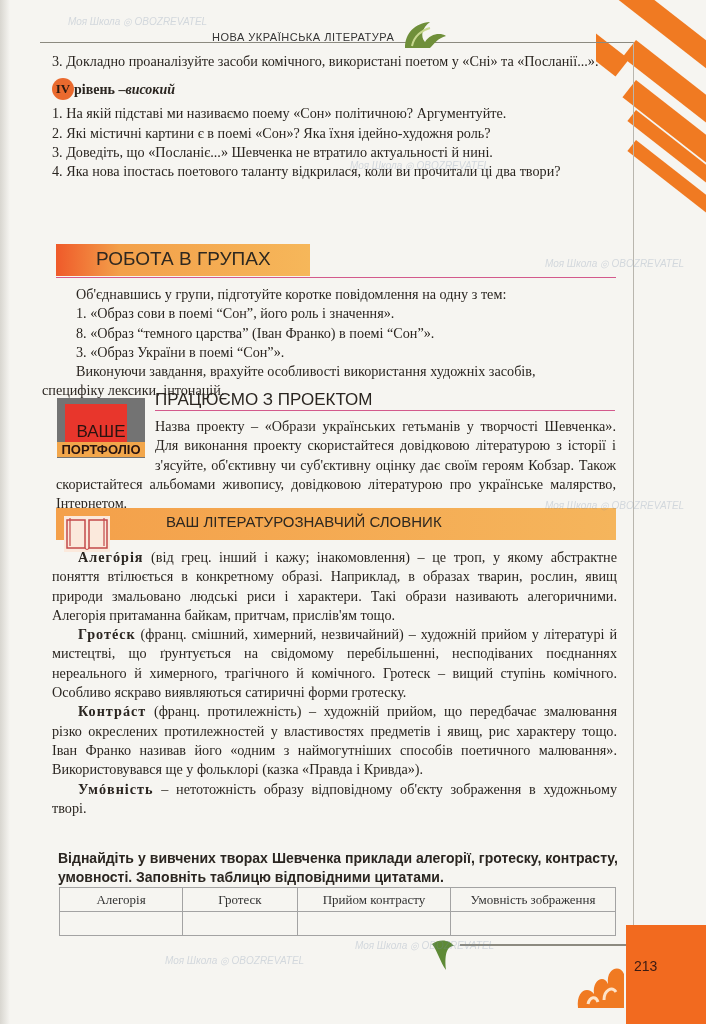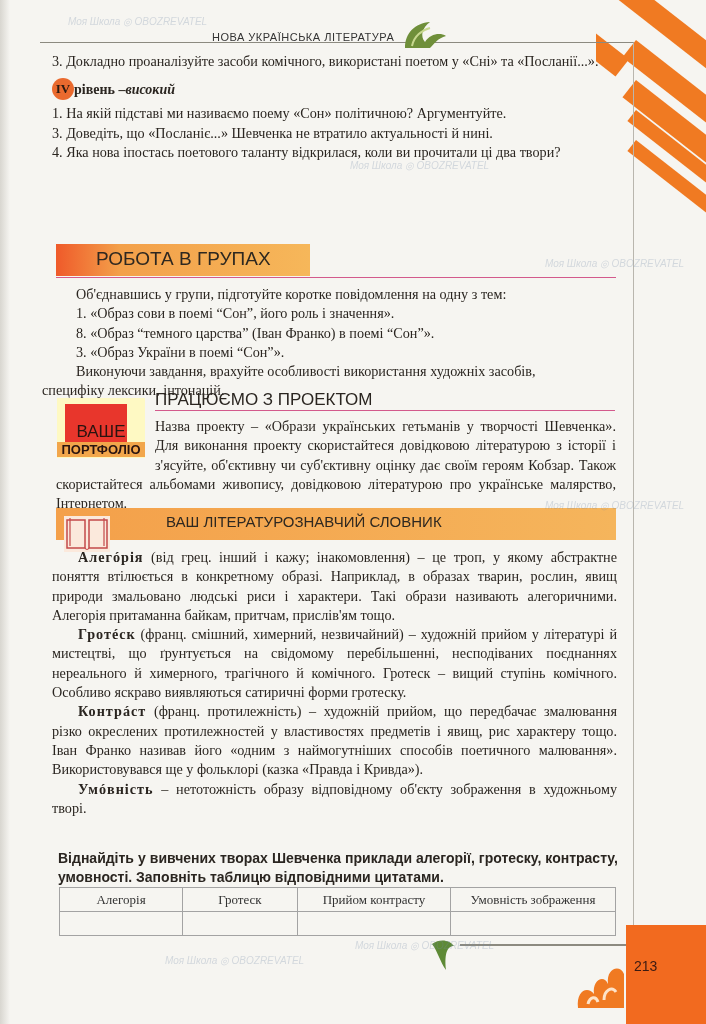--- a/index.html
+++ b/index.html
@@ -25,21 +25,21 @@
   .level { margin-top:7px; display:flex; align-items:center; font-weight:bold; font-size:14px; }
   .level-badge { display:inline-block; width:22px; height:22px; border-radius:50%; background:#ea6a2e;
     color:#2b1a10; font-size:13px; text-align:center; line-height:22px; font-weight:bold; }
   .level-val { font-style:italic; }
   .section-bar { position:absolute; font-family:"Liberation Sans","DejaVu Sans",sans-serif; color:#2e2820; }
   .bar-groups { left:56px; top:244px; width:254px; height:32px;
     background:linear-gradient(90deg,#ef5a2a 0,#f3a04a 25%,#f6b75a 100%); }
   .bar-groups .txt { position:absolute; left:40px; top:4px; font-size:19px; }
   .bar-groups-line { position:absolute; left:56px; top:277px; width:560px; border-top:1.5px solid #d35a8c; }
   .body-block { position:absolute; left:76px; width:540px; font-size:14.2px; line-height:19.3px; }
-  .portfolio-icon { position:absolute; left:57px; top:398px; width:88px; height:60px; background:#fef9c3; overflow:hidden; }
+  .portfolio-icon { position:absolute; left:57px; top:398px; width:88px; height:60px; background:#737373; overflow:hidden; }
   .portfolio-icon .building { position:absolute; left:8px; top:6px; width:62px; height:46px; background:#e8362c; }
   .portfolio-icon .w1 { position:absolute; left:0; top:24px; width:88px; text-align:center;
     font-family:"Liberation Sans",sans-serif; font-size:17px; color:#2a1410; }
   .portfolio-icon .w2 { position:absolute; left:-2px; top:44px; width:92px; text-align:center;
     font-family:"Liberation Sans",sans-serif; font-size:13px; color:#2a1410; font-weight:bold; background:#f2a64b; }
   .project-title { position:absolute; left:155px; top:390px; font-family:"Liberation Sans","DejaVu Sans",sans-serif; font-size:17px; }
   .project-line { position:absolute; left:155px; top:410px; width:460px; border-top:1.5px solid #d35a8c; }
   .bar-dict { left:56px; top:508px; width:560px; height:32px; background:linear-gradient(90deg,#f4a04a,#f5b55c); }
   .bar-dict .txt { position:absolute; left:110px; top:5px; font-size:15px; }
   .book { position:absolute; left:64px; top:516px; width:46px; height:36px; }
@@ -79,20 +79,21 @@
 <div class="header-title">НОВА УКРАЇНСЬКА ЛІТЕРАТУРА</div>
 
 <div class="content">
   <p class="q">3. Докладно проаналізуйте засоби комічного, використані поетом у «Сні» та «Посланії...».</p>
   <div class="level">
     <span class="level-badge">IV</span>
     <span>рівень – </span>
     <span class="level-val">високий</span>
   </div>
   <p class="q" style="margin-top:4px">1. На якій підставі ми називаємо поему «Сон» політичною? Аргументуйте.</p>
+  <p class="q">2. Які містичні картини є в поемі «Сон»? Яка їхня ідейно-художня роль?</p>
   <p class="q">3. Доведіть, що «Посланіє...» Шевченка не втратило актуальності й нині.</p>
   <p class="q">4. Яка нова іпостась поетового таланту відкрилася, коли ви прочитали ці два твори?</p>
 </div>
 
 <div class="section-bar bar-groups">
   <span class="txt">РОБОТА В ГРУПАХ</span>
 </div>
 <div class="bar-groups-line"></div>
 
 <div class="body-block" style="top:285px;">

